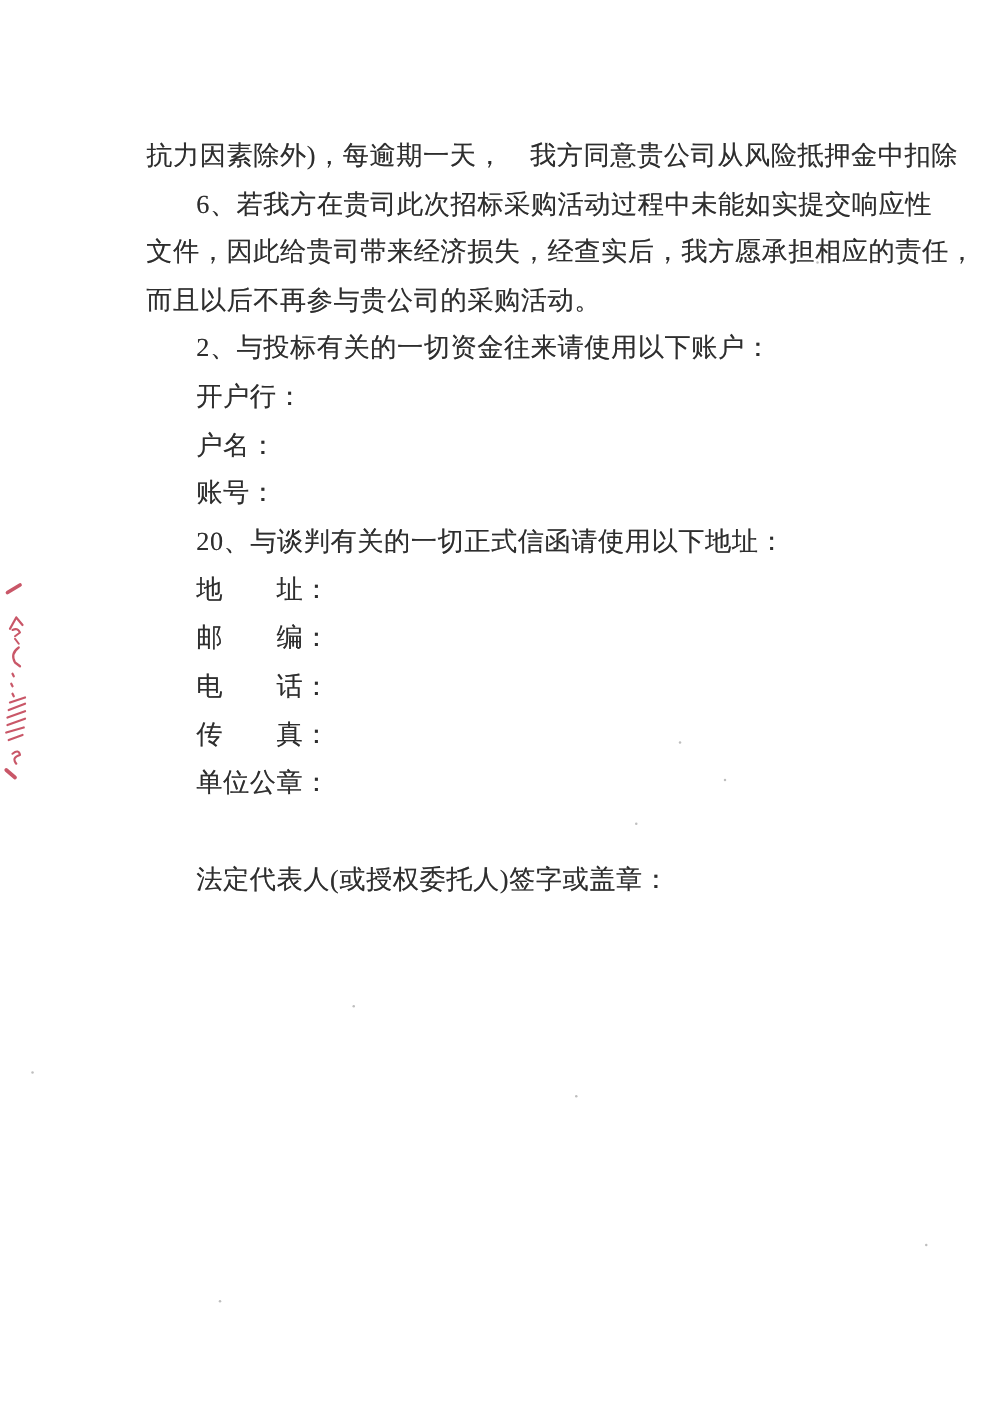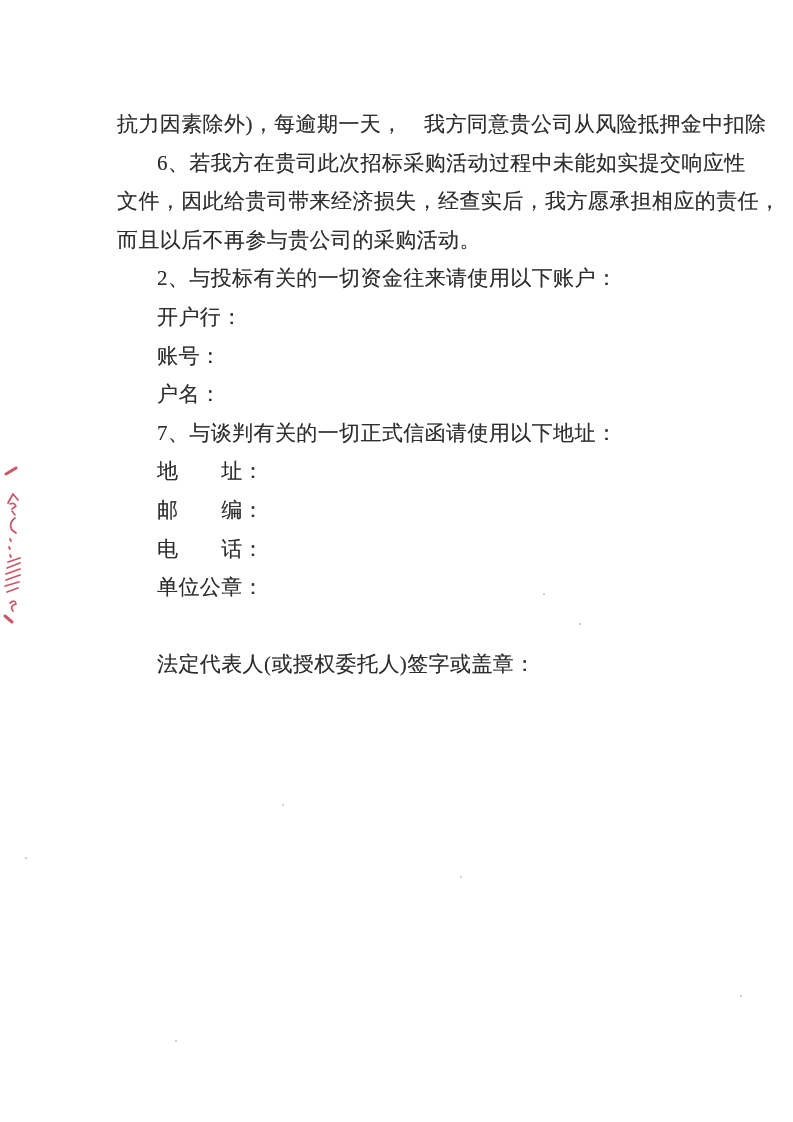--- a/index.html
+++ b/index.html
@@ -72,26 +72,27 @@
     <path d="M5,151 l7,6" stroke-width="3"></path>
   </svg>
 
   <div class="textblock">
     <div class="ln">抗力因素除外)，每逾期一天，　我方同意贵公司从风险抵押金中扣除</div>
     <div class="ln ind">6、若我方在贵司此次招标采购活动过程中未能如实提交响应性</div>
     <div class="ln">文件，因此给贵司带来经济损失，经查实后，我方愿承担相应的责任，</div>
     <div class="ln">而且以后不再参与贵公司的采购活动。</div>
     <div class="ln ind">2、与投标有关的一切资金往来请使用以下账户：</div>
     <div class="ln ind">开户行：</div>
+    <div class="ln ind">户名：</div>
     <div class="ln ind">账号：</div>
-    <div class="ln ind">户名：</div>
-    <div class="ln ind">7、与谈判有关的一切正式信函请使用以下地址：</div>
+    <div class="ln ind">20、与谈判有关的一切正式信函请使用以下地址：</div>
     <div class="ln ind">地　　址：</div>
     <div class="ln ind">邮　　编：</div>
     <div class="ln ind">电　　话：</div>
+    <div class="ln ind">传　　真：</div>
     <div class="ln ind">单位公章：</div>
     <div class="ln spacer"></div>
     <div class="ln ind">法定代表人(或授权委托人)签字或盖章：</div>
     <div class="ln spacer"></div>
   </div>
 
   <div class="speck" style="left:543px;top:593px"></div>
   <div class="speck" style="left:579px;top:623px"></div>
   <div class="speck" style="left:508px;top:658px"></div>
   <div class="speck" style="left:282px;top:804px"></div>

